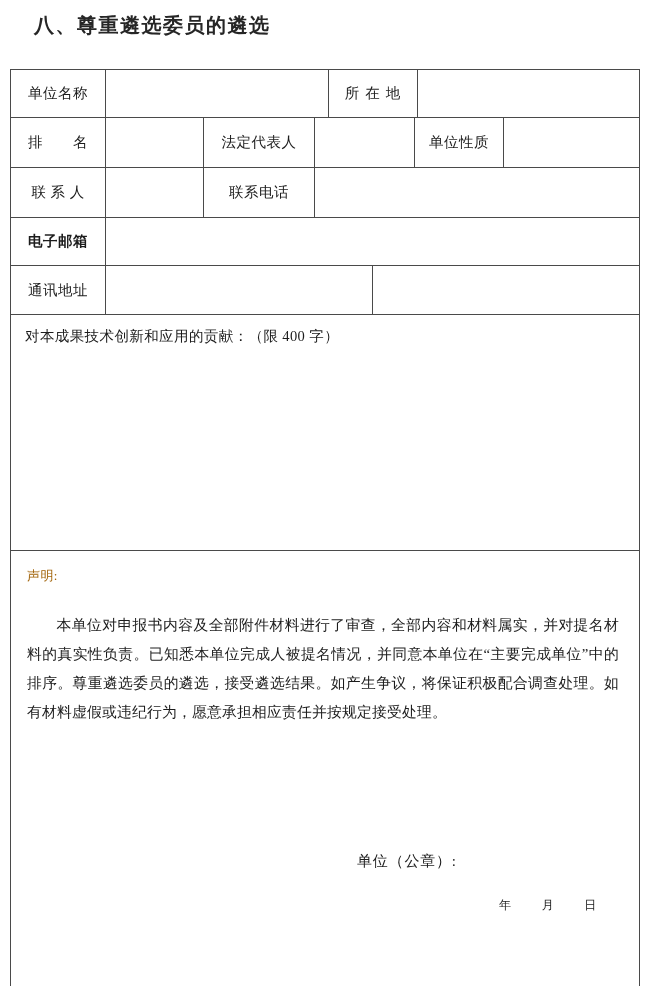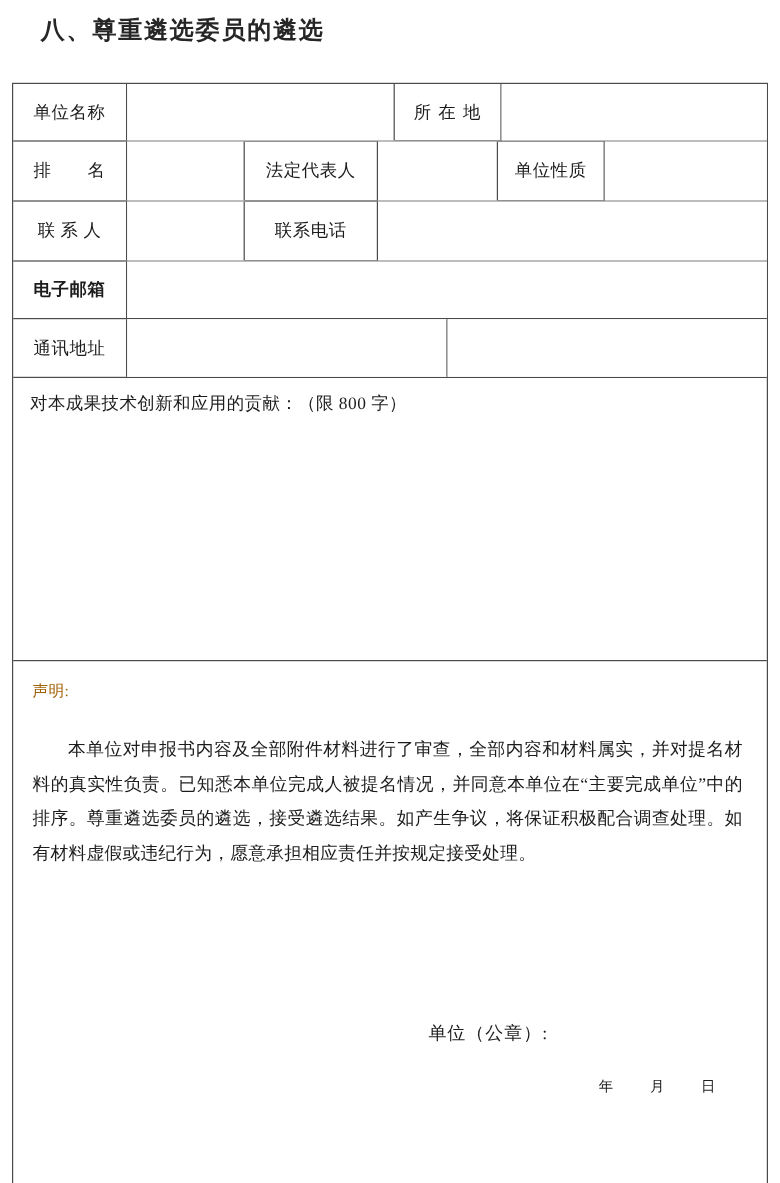--- a/index.html
+++ b/index.html
@@ -185,21 +185,21 @@
     <div class="cell blank w-rest"></div>
   </div>
 
   <div class="row r-h5">
     <div class="cell label w-label">通讯地址</div>
     <div class="cell blank" style="flex:1 1 auto;"></div>
     <div class="cell blank w-rest"></div>
   </div>
 
   <div class="contrib-block">
-    <div class="contrib-prompt">对本成果技术创新和应用的贡献：（限 800 字）</div>
+    <div class="contrib-prompt">对本成果技术创新和应用的贡献：（限 400 字）</div>
     <div class="contrib-fill"></div>
   </div>
 
   <div class="decl-block">
     <div class="decl-heading">声明:</div>
     <div class="decl-body">本单位对申报书内容及全部附件材料进行了审查，全部内容和材料属实，并对提名材料的真实性负责。已知悉本单位完成人被提名情况，并同意本单位在“主要完成单位”中的排序。尊重遴选委员的遴选，接受遴选结果。如产生争议，将保证积极配合调查处理。如有材料虚假或违纪行为，愿意承担相应责任并按规定接受处理。</div>
 
     <div class="decl-spacer"></div>
 
     <div class="sign-org">单位（公章）:</div>

